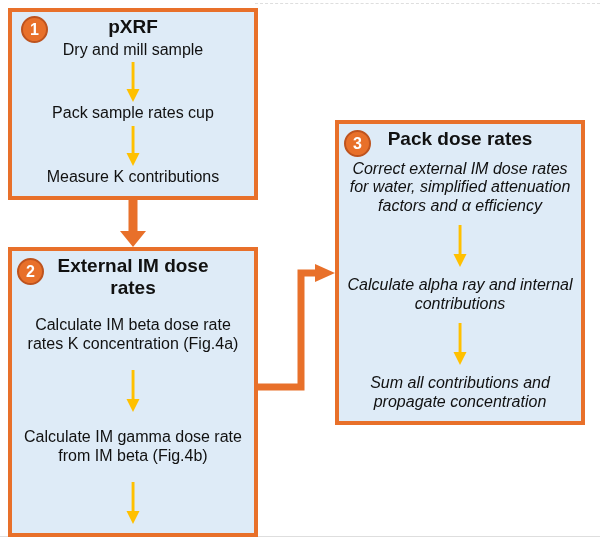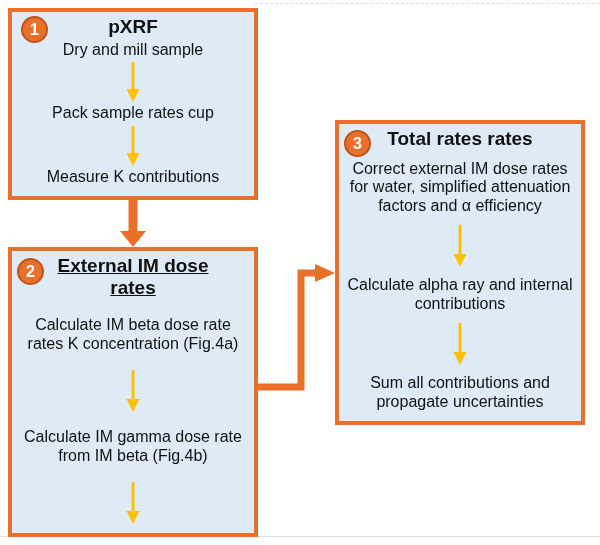--- a/index.html
+++ b/index.html
@@ -56,27 +56,27 @@
   .b1 .badge{left:9px;top:4px;}
   .b2 .badge{left:5px;top:7px;}
   .b3 .badge{left:5px;top:6px;}
 
   .box-title{
     font-weight:bold;
     font-size:19px;
     line-height:1.18;
     margin:1px 0 0 0;
   }
-  .b2 .box-title{max-width:195px;text-decoration:underline;}
+  .b2 .box-title{max-width:195px;}
   .step{
     font-size:16px;
     line-height:1.18;
     max-width:235px;
   }
-  .b3 .step{max-width:228px;}
+  .b3 .step{max-width:228px;font-style:italic;}
 
   .yellow-arrow{color:var(--arrow-yellow);flex:0 0 auto;display:block;}
   .orange-shape{color:var(--border-orange);position:absolute;display:block;}
   .flow-arrow-down{left:119px;top:199px;}
   .elbow{left:258px;top:264px;}
 </style>
 </head>
 <body>
 
 <div class="canvas">
@@ -120,27 +120,27 @@
     </svg>
   </div>
 
   <svg class="orange-shape elbow" width="77" height="130" viewBox="0 0 77 130" aria-hidden="true">
     <polyline points="0,123 43,123 43,9 60,9" fill="none" stroke="currentColor" stroke-width="7"></polyline>
     <polygon points="57,0 77,9 57,18" fill="currentColor"></polygon>
   </svg>
 
   <div class="fbox b3">
     <div class="badge">3</div>
-    <div class="box-title">Total rates rates</div>
+    <div class="box-title">Pack dose rates</div>
     <div class="step">Correct external IM dose rates for water, simplified attenuation factors and α efficiency</div>
     <svg class="yellow-arrow" width="16" height="42" viewBox="0 0 16 42" aria-hidden="true">
       <rect x="6.6" y="0" width="2.9" height="31" fill="currentColor"></rect>
       <polygon points="1.5,29 14.5,29 8,42" fill="currentColor"></polygon>
     </svg>
     <div class="step">Calculate alpha ray and internal contributions</div>
     <svg class="yellow-arrow" width="16" height="42" viewBox="0 0 16 42" aria-hidden="true">
       <rect x="6.6" y="0" width="2.9" height="31" fill="currentColor"></rect>
       <polygon points="1.5,29 14.5,29 8,42" fill="currentColor"></polygon>
     </svg>
-    <div class="step">Sum all contributions and propagate uncertainties</div>
+    <div class="step">Sum all contributions and propagate concentration</div>
   </div>
 
 </div>
 
 </body></html>

